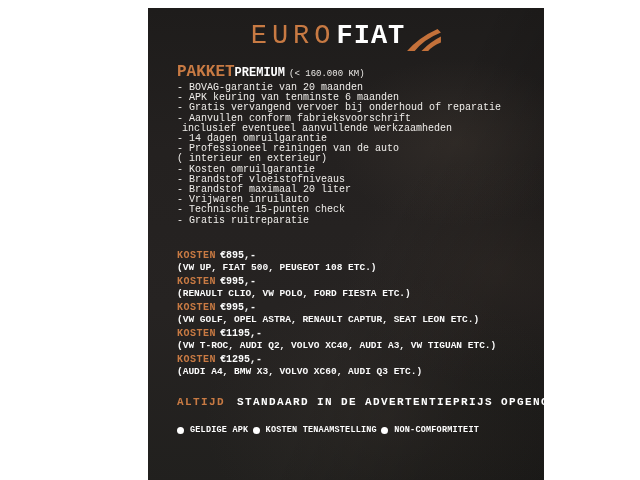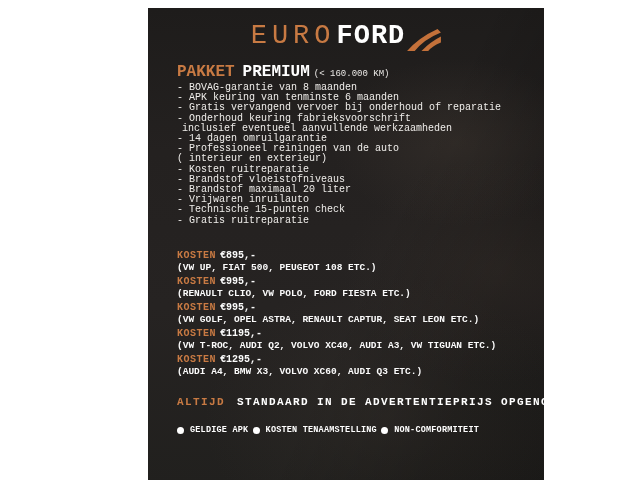--- a/index.html
+++ b/index.html
@@ -46,21 +46,21 @@
     margin-left: 1px;
   }
   .logo-swoosh { margin-left: 2px; margin-top: 8px; }
   
   .pakket-heading {
     position: absolute;
     top: 55px; left: 29px;
     white-space: nowrap;
   }
   .pakket-highlight { color: #c87a43; font-size: 16px; font-weight: 700; margin-top: 40px; }
-  .pakket-rest { color: #ffffff; font-size: 16px; font-weight: 700; margin-left: 8px; }
+  .pakket-rest { color: #ffffff; font-size: 12px; font-weight: 700; margin-left: 0; }
   .km-note { color: #e9e7e4; font-size: 9px; font-weight: 400; margin-left: 4px; }
   
   .features {
     position: absolute;
     top: 75px; left: 29px; right: 14px;
     list-style: none;
   }
   .feature-line {
     font-size: 10px;
     line-height: 10.2px;
@@ -109,50 +109,50 @@
     white-space: nowrap;
   }
 </style>
 </head>
 <body>
 
 <div class="panel">
 
   <div class="logo">
     <span class="logo-euro">EURO</span>
-      <span class="logo-cars">FORD</span>
+      <span class="logo-cars">FIAT</span>
     <svg class="logo-swoosh" width="34" height="22" viewBox="0 0 40 26" aria-hidden="true">
       <path d="M0 26 Q14 10 36 0 L40 4 Q20 12 9 26 Z" fill="#c4713a"></path>
       <path d="M17 26 Q28 15 40 9 L40 16 Q30 20 25 26 Z" fill="#c4713a"></path>
     </svg>
   </div>
 
   <div class="pakket-heading">
     <span class="pakket-highlight">PAKKET</span><span class="pakket-rest">PREMIUM</span><span class="km-note">(&lt; 160.000 KM)</span>
   </div>
 
   <ul class="features">
 
-      <li class="feature-line">- BOVAG-garantie van 8 maanden</li>
+      <li class="feature-line">- BOVAG-garantie van 20 maanden</li>
 
       <li class="feature-line">- APK keuring van tenminste 6 maanden</li>
 
       <li class="feature-line">- Gratis vervangend vervoer bij onderhoud of reparatie</li>
 
-      <li class="feature-line">- Onderhoud keuring fabrieksvoorschrift</li>
+      <li class="feature-line">- Aanvullen conform fabrieksvoorschrift</li>
 
       <li class="feature-line indent">inclusief eventueel aanvullende werkzaamheden</li>
 
       <li class="feature-line">- 14 dagen omruilgarantie</li>
 
       <li class="feature-line">- Professioneel reiningen van de auto</li>
 
       <li class="feature-line">( interieur en exterieur)</li>
 
-      <li class="feature-line">- Kosten ruitreparatie</li>
+      <li class="feature-line">- Kosten omruilgarantie</li>
 
       <li class="feature-line">- Brandstof vloeistofniveaus</li>
 
       <li class="feature-line">- Brandstof maximaal 20 liter</li>
 
       <li class="feature-line">- Vrijwaren inruilauto</li>
 
       <li class="feature-line">- Technische 15-punten check</li>
 
 

